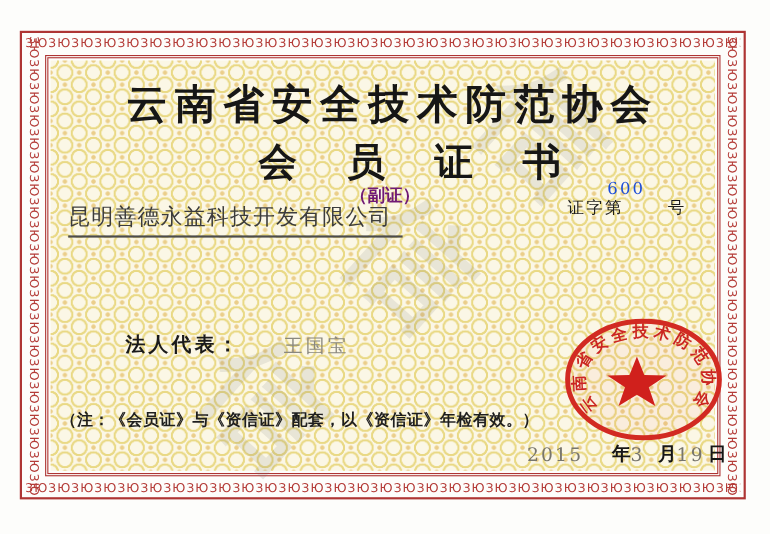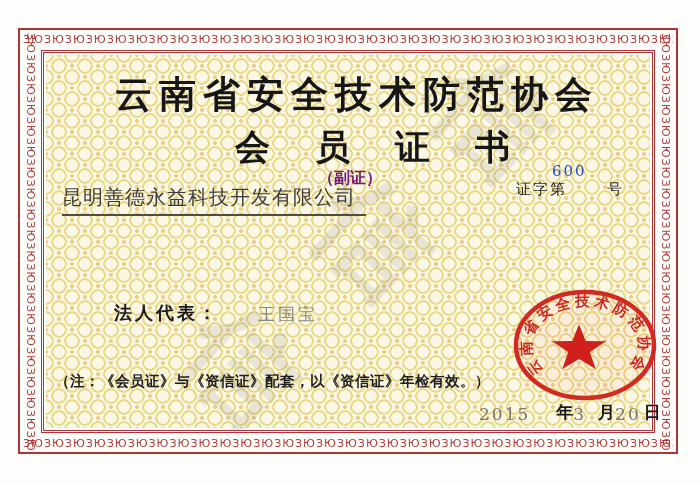--- a/index.html
+++ b/index.html
@@ -121,16 +121,16 @@
   <polygon fill="#d0201c" transform="translate(74,66) scale(1.05,0.92)" points="0,-27 6.4,-8.7 25.7,-8.3 10.3,3.3 15.9,21.8 0,10.8 -15.9,21.8 -10.3,3.3 -25.7,-8.3 -6.4,-8.7"></polygon>
 </svg>
 
 <div class="date-line">
   <span class="num">2015</span>
     <span class="g26"></span>
     <span class="lbl">年</span>
     <span class="num">3</span>
     <span class="g12"></span>
     <span class="lbl">月</span>
-    <span class="num">20</span>
+    <span class="num">19</span>
     <span class="g2"></span>
     <span class="lbl">日</span>
 </div>
 
 </body></html>

